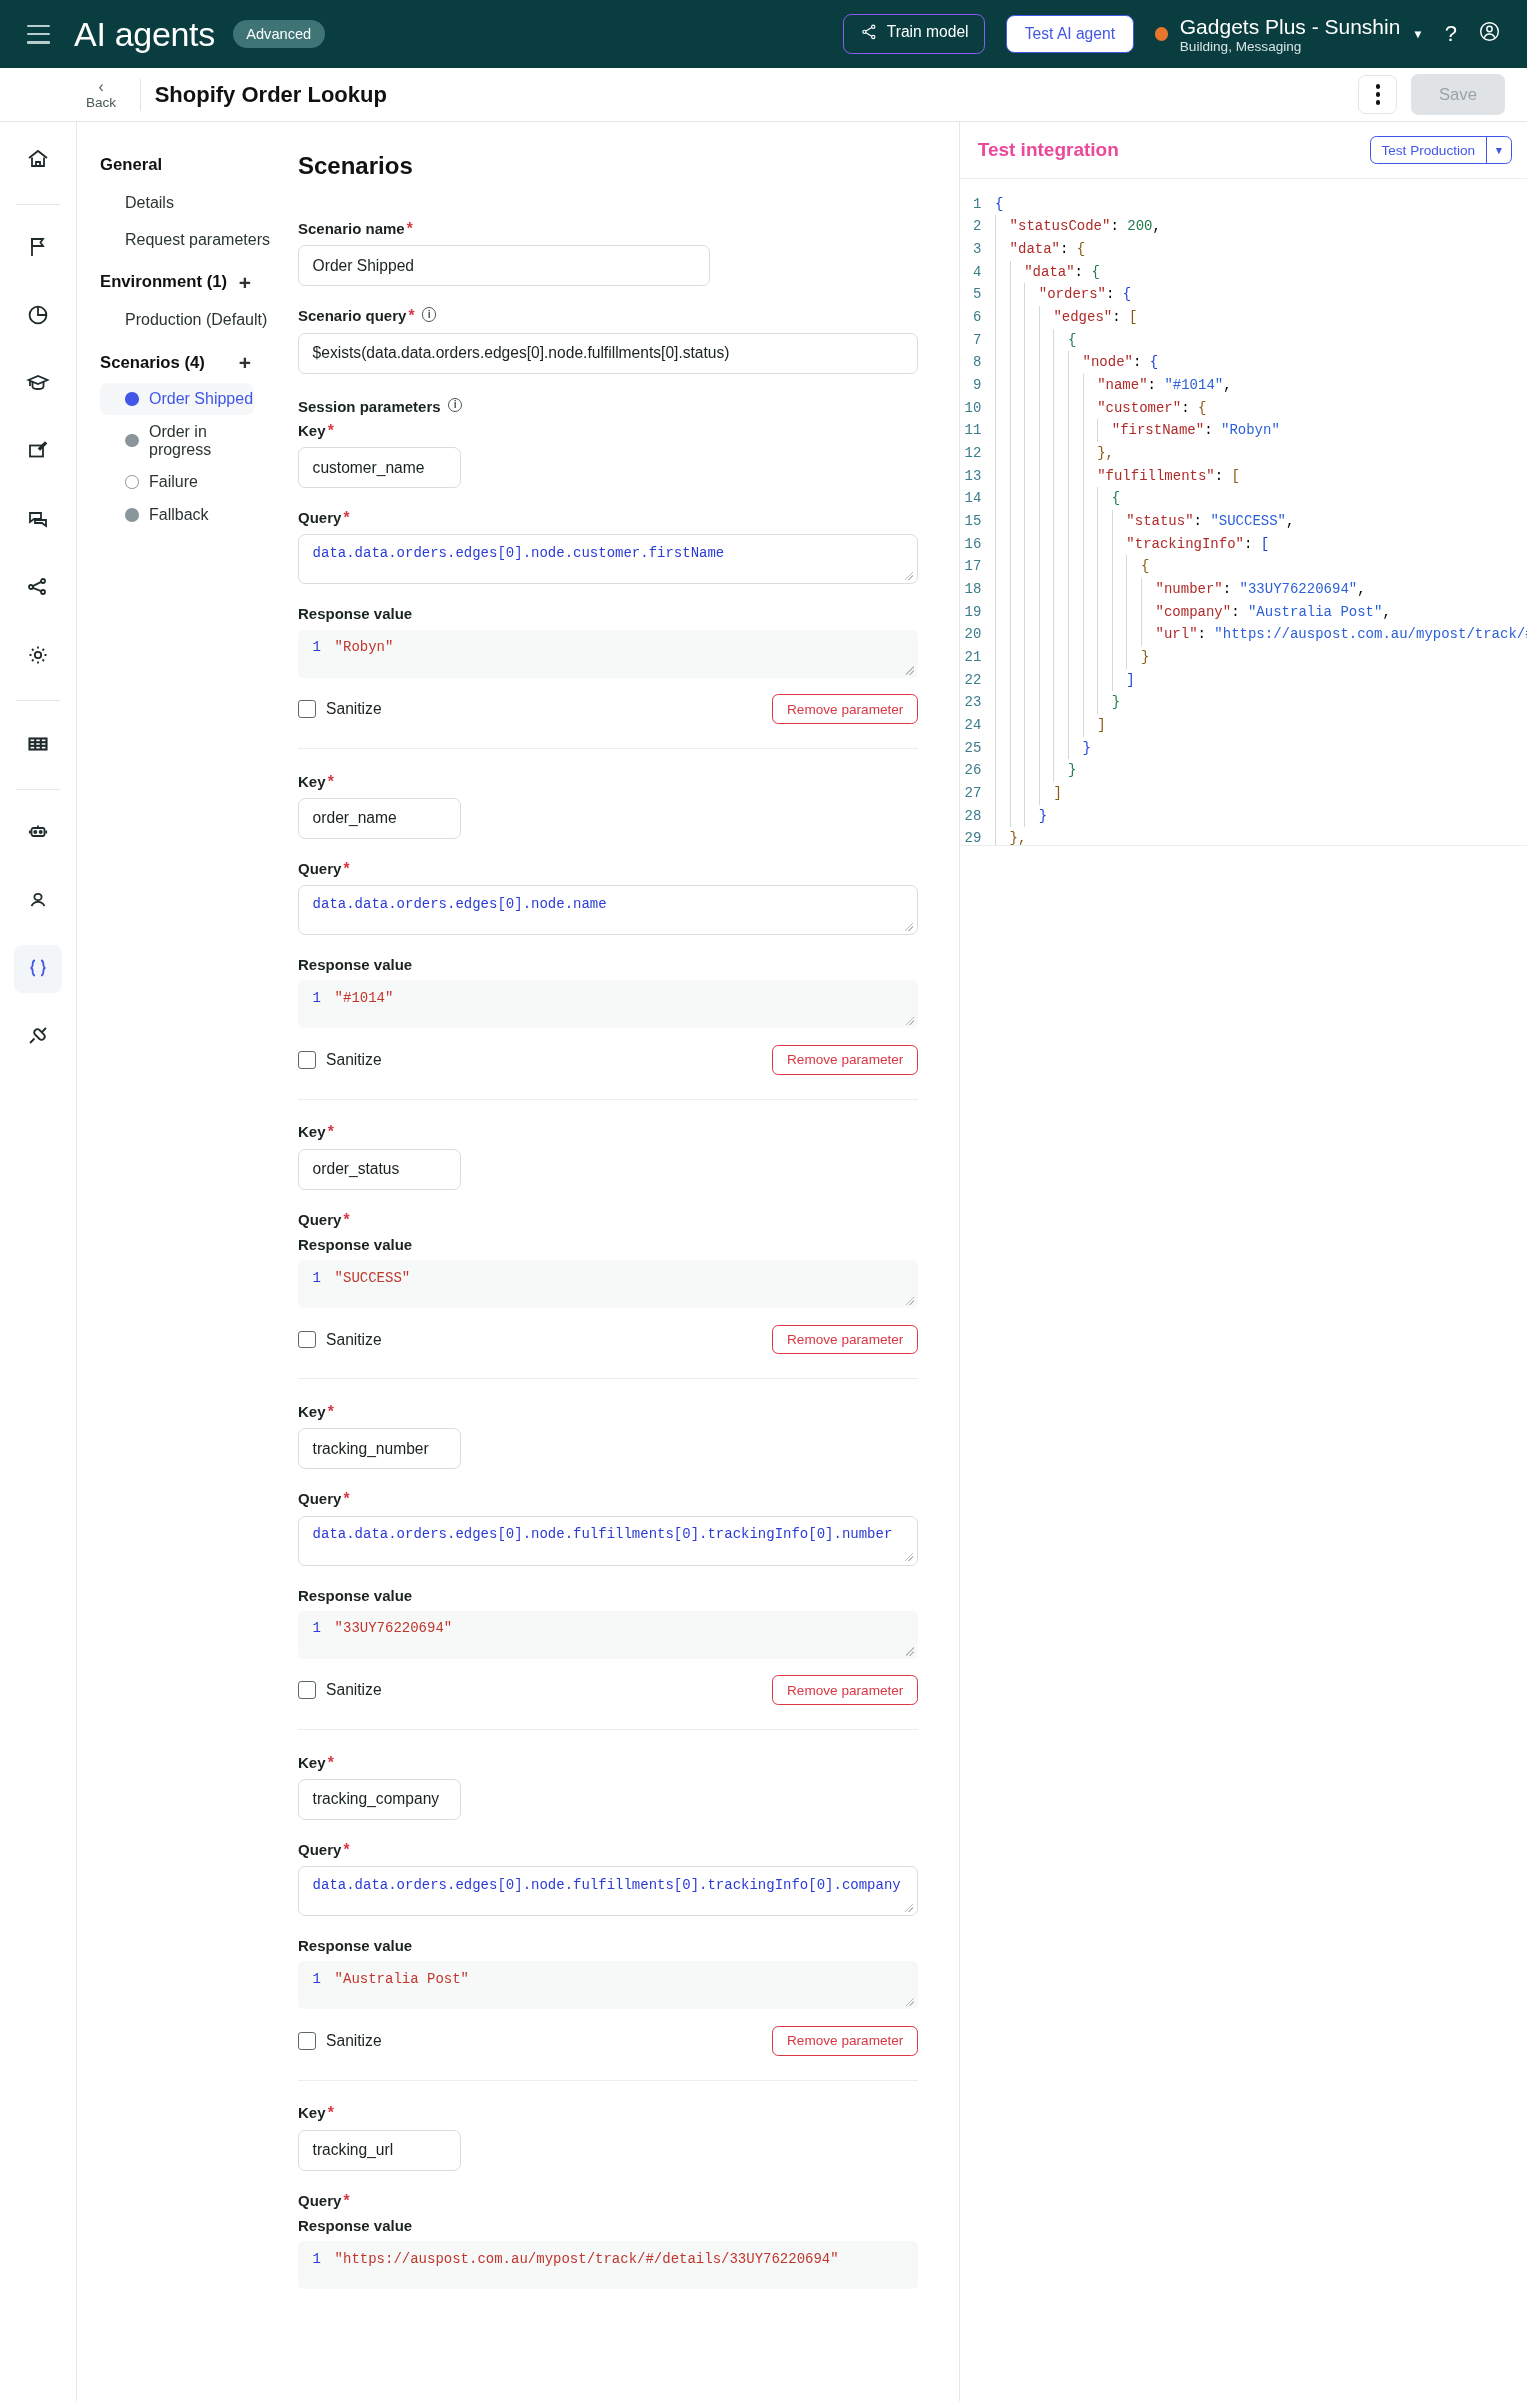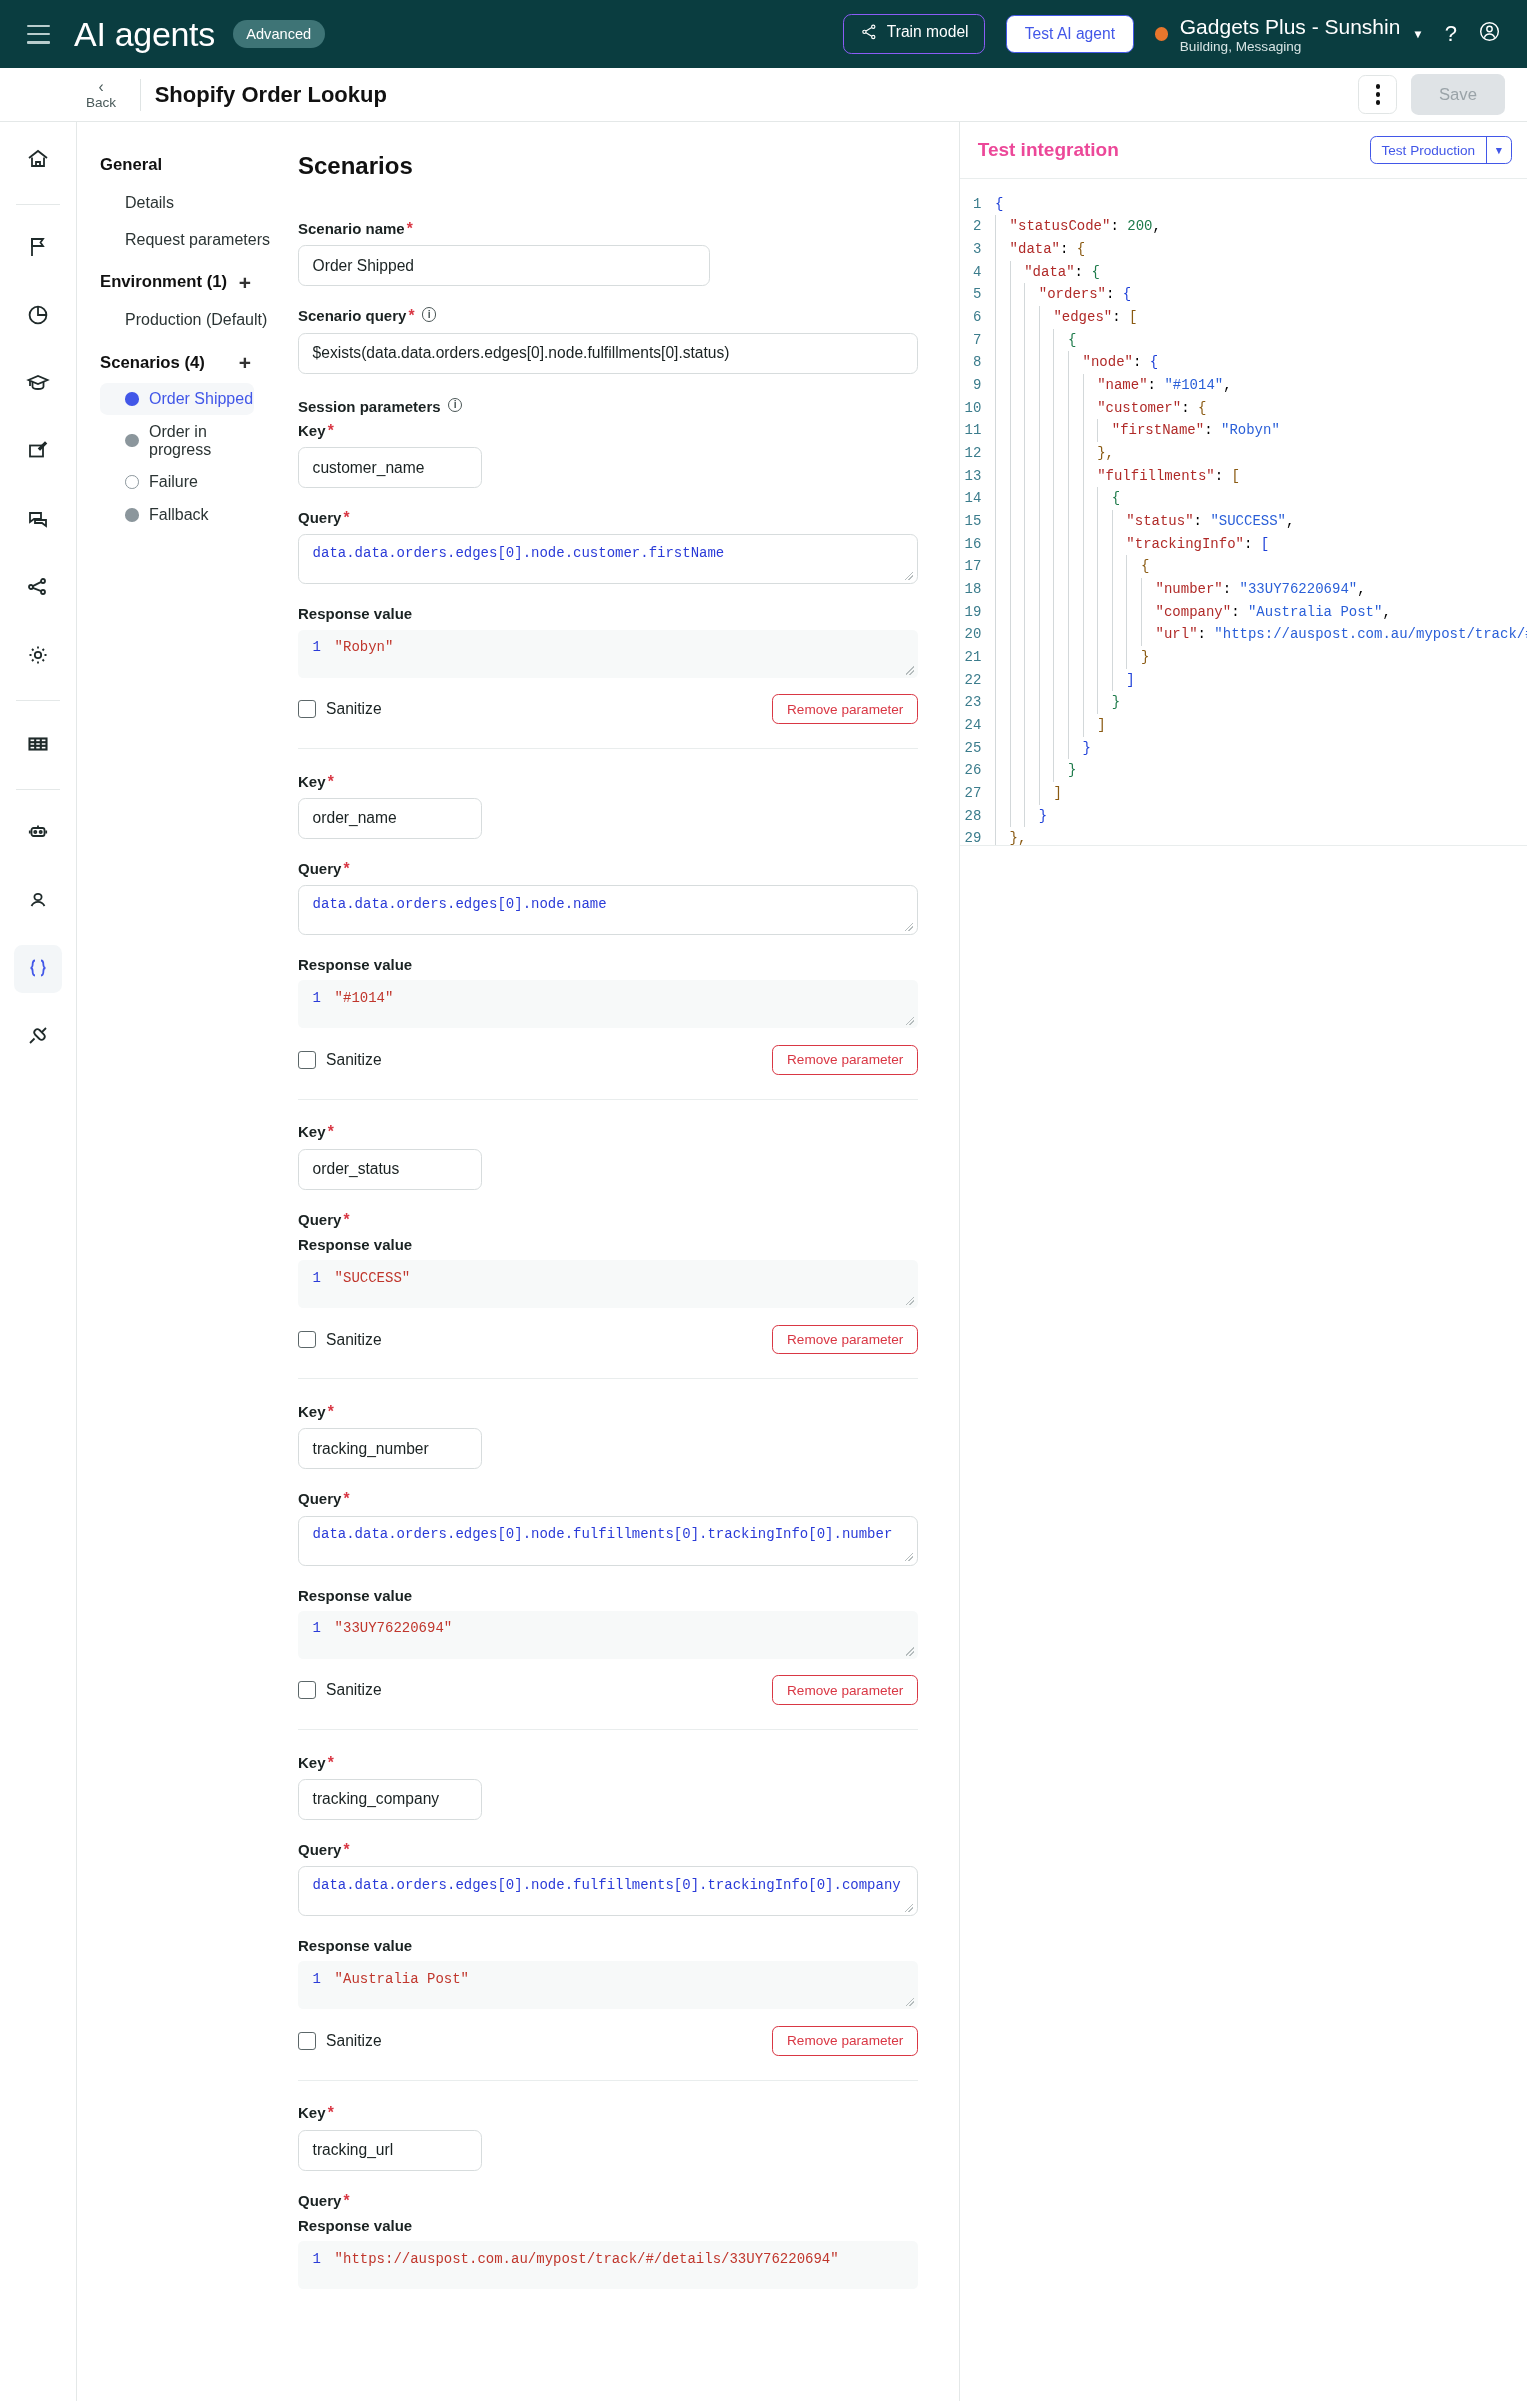--- a/index.html
+++ b/index.html
@@ -69,21 +69,21 @@
   
   .main{flex:1;padding:30px 0 0 23px;min-width:0;border-right:0.5px solid #e4e8e8;}
   .h2{font-size:24px;font-weight:700;color:#111;margin-bottom:40px;}
   .fl{font-size:15px;font-weight:700;color:#1a2222;margin-bottom:7.3px;display:flex;align-items:flex-start;gap:2.1px;}
   .req{color:#d93744;font-size:15.6px;}
   .info{display:inline-flex;width:14.6px;height:14.6px;border:1px solid #4a5656;border-radius:50%;
      align-items:center;justify-content:center;font-size:10.4px;color:#4a5656;margin-left:5.2px;font-weight:700;}
   .inp{border:0.5px solid #d7dcdd;border-radius:7.3px;height:41px;font-size:15.6px;color:#1a2222;
      padding:0 13.6px;display:flex;align-items:center;background:#fff;}
   .inp.w-name{width:412px;}
-  .inp.w-key{width:184px;}
+  .inp.w-key{width:163px;}
   .ta{border:0.5px solid #d7dcdd;border-radius:7.3px;min-height:48px;padding:9.4px 13.6px;background:#fff;
      font-family:"Liberation Mono",monospace;font-size:14px;color:#2a3bd8;position:relative;width:620px;}
   .ta.q{min-height:50px;}
   .grip{position:absolute;right:3.6px;bottom:3.1px;width:8.3px;height:8.3px;
      background:linear-gradient(135deg,transparent 44%,#b6bdbe 44%,#b6bdbe 54%,transparent 54%,transparent 68%,#b6bdbe 68%,#b6bdbe 78%,transparent 78%);}
   .rv{background:#f7f9f9;border-radius:5.2px;min-height:48px;padding:9.4px 0 9.4px 0;position:relative;width:620px;
      display:flex;}
   .rv .ln{width:23px;text-align:right;color:#2a3bd8;font-family:"Liberation Mono",monospace;font-size:14px;flex:none;}
   .rv .vl{margin-left:13.6px;font-family:"Liberation Mono",monospace;font-size:14px;color:#c0362c;} .mb40{margin-bottom:21px;} .mb46{margin-bottom:24px;}
   .row-bottom{display:flex;align-items:center;width:620px;margin-top:16.7px;}

